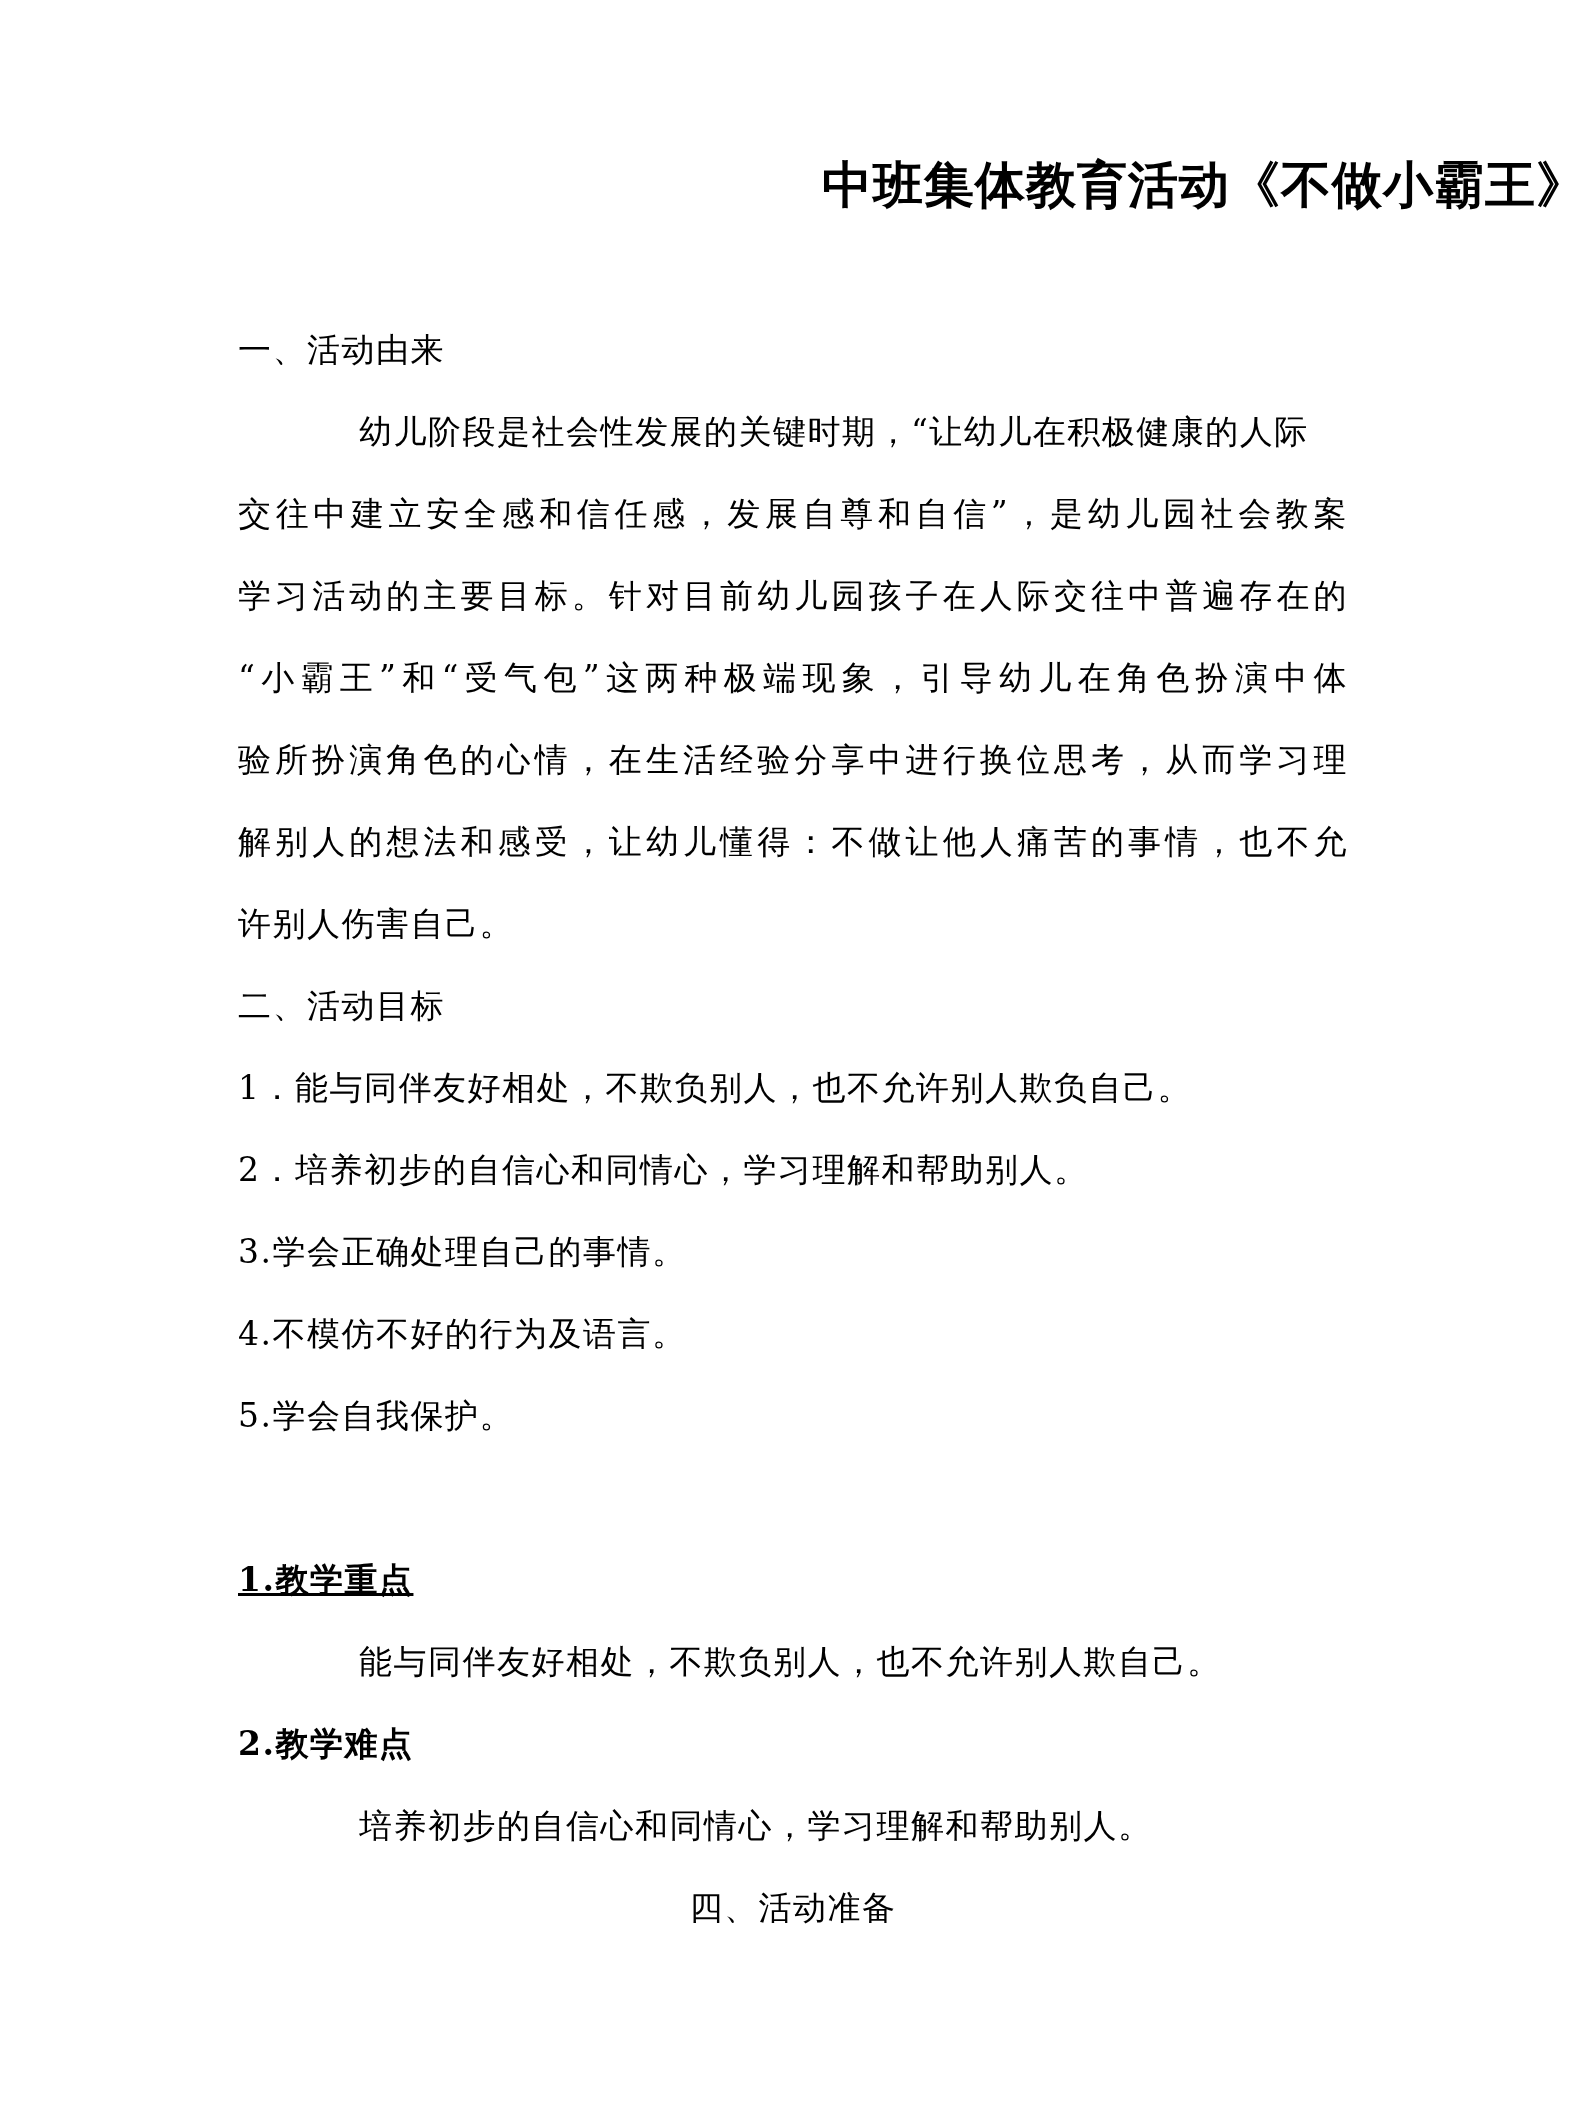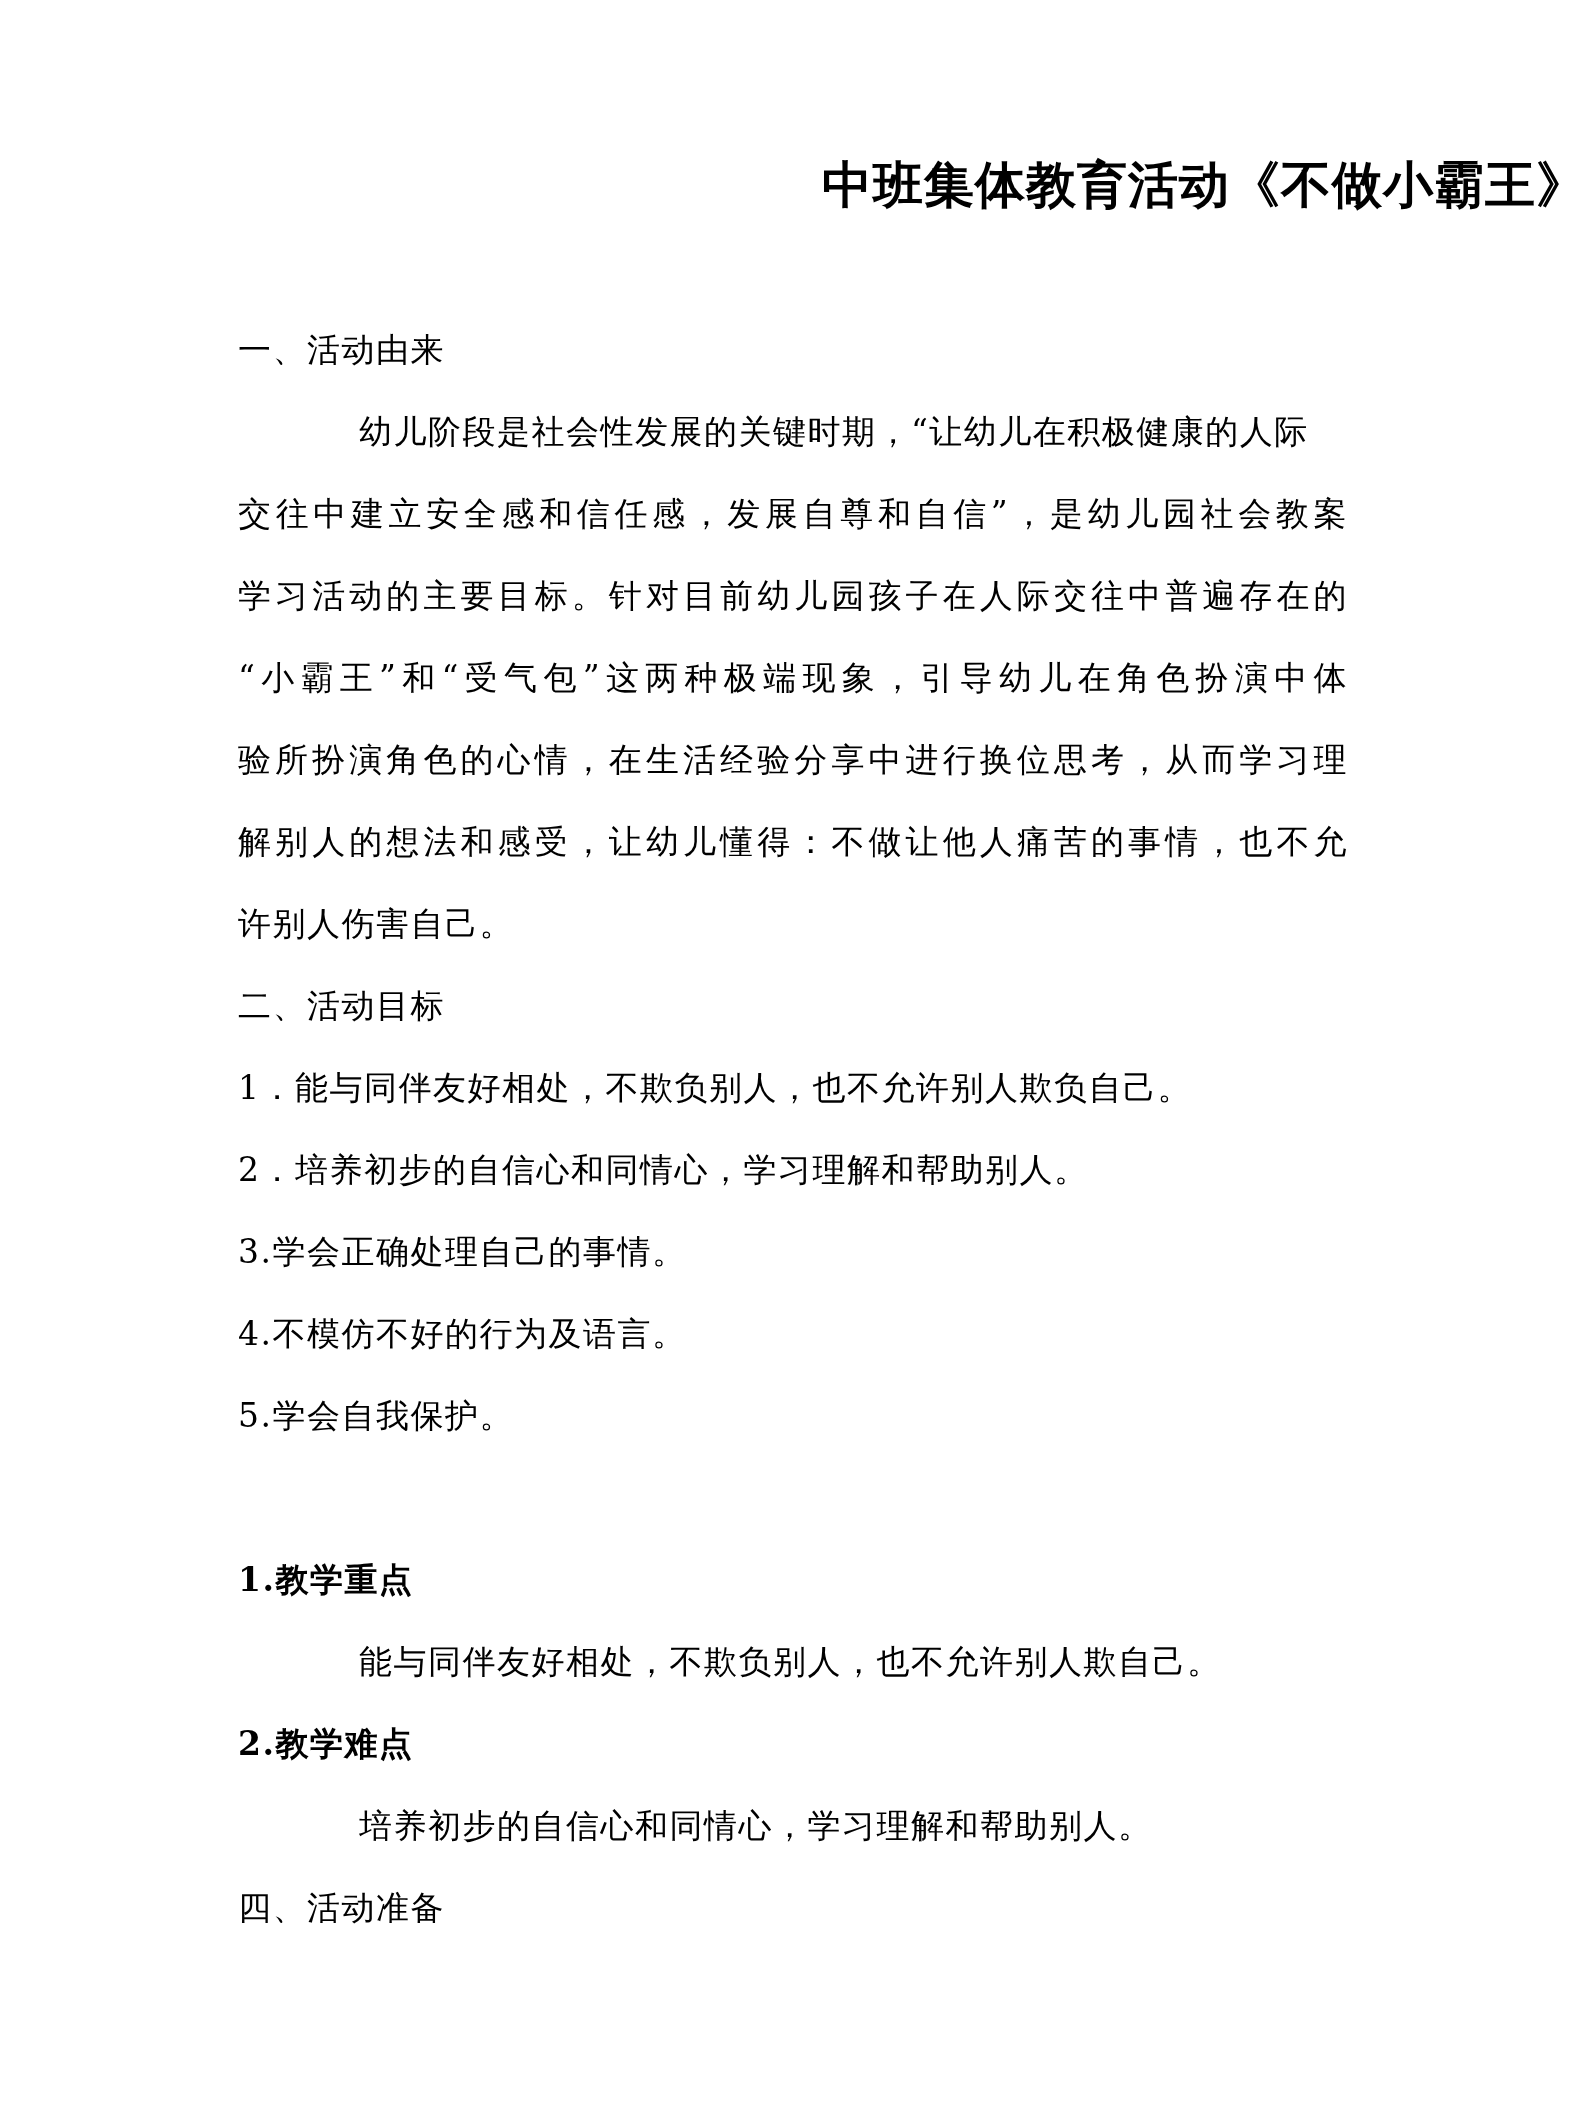--- a/index.html
+++ b/index.html
@@ -73,20 +73,20 @@
   <div class="line justify" style="top:817px;">解别人的想法和感受，让幼儿懂得：不做让他人痛苦的事情，也不允</div>
   <div class="line" style="top:899px;">许别人伤害自己。</div>
 
   <div class="line" style="top:981px;">二、活动目标</div>
   <div class="line" style="top:1063px;">1．能与同伴友好相处，不欺负别人，也不允许别人欺负自己。</div>
   <div class="line" style="top:1145px;">2．培养初步的自信心和同情心，学习理解和帮助别人。</div>
   <div class="line" style="top:1227px;">3.学会正确处理自己的事情。</div>
   <div class="line" style="top:1309px;">4.不模仿不好的行为及语言。</div>
   <div class="line" style="top:1391px;">5.学会自我保护。</div>
 
-  <div class="line bold" style="top:1555px;">1.教学重点</div>
+  <div class="line bold" style="top:1555px;text-decoration:underline;">1.教学重点</div>
   <div class="line indent" style="top:1637px;">能与同伴友好相处，不欺负别人，也不允许别人欺自己。</div>
   <div class="line bold" style="top:1719px;">2.教学难点</div>
   <div class="line indent" style="top:1801px;">培养初步的自信心和同情心，学习理解和帮助别人。</div>
 
-  <div class="line" style="top:1883px;">四、活动准备</div>
+  <div class="line" style="top:1883px;text-align:center;">四、活动准备</div>
 
 </div>
 
 </body></html>

